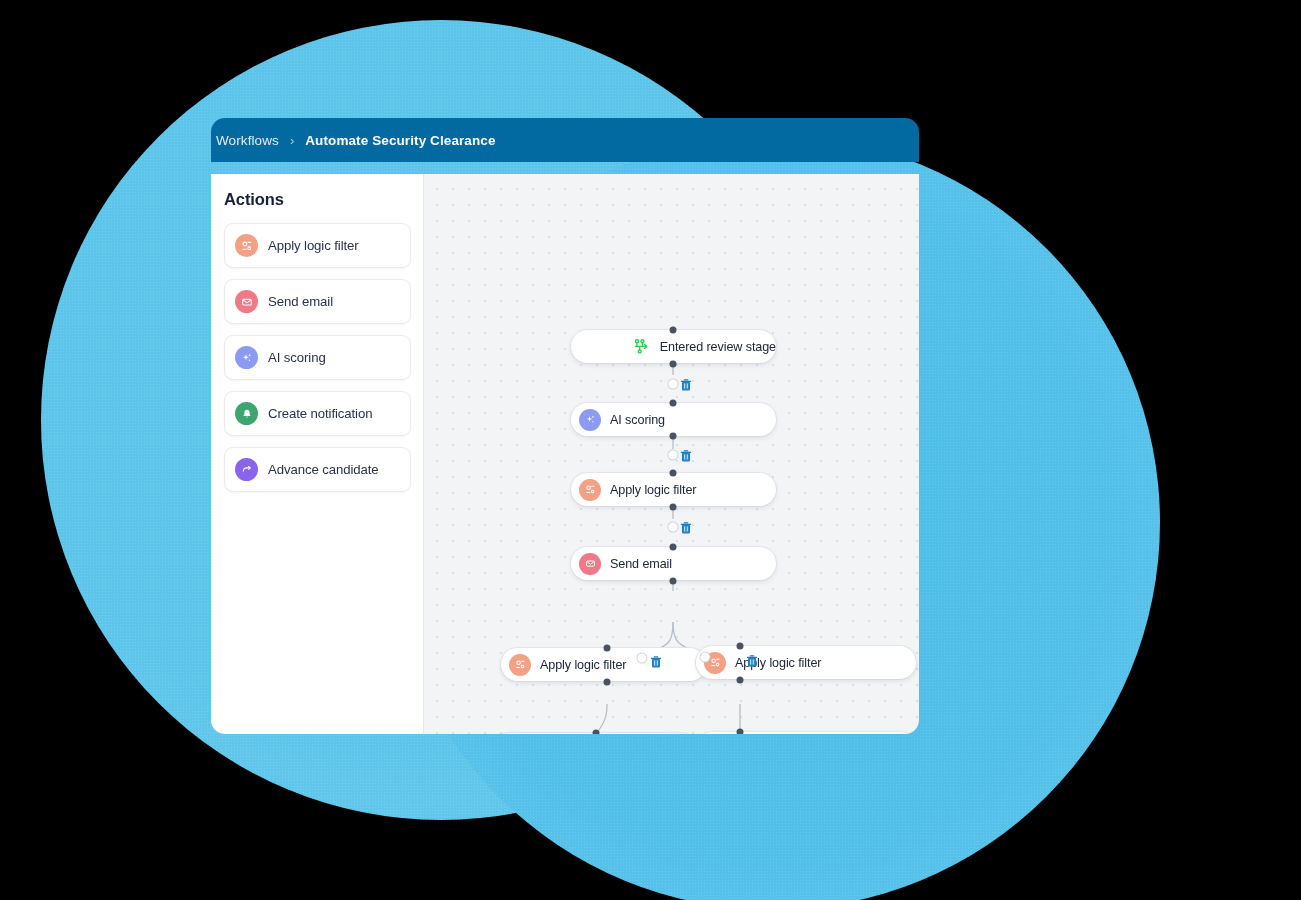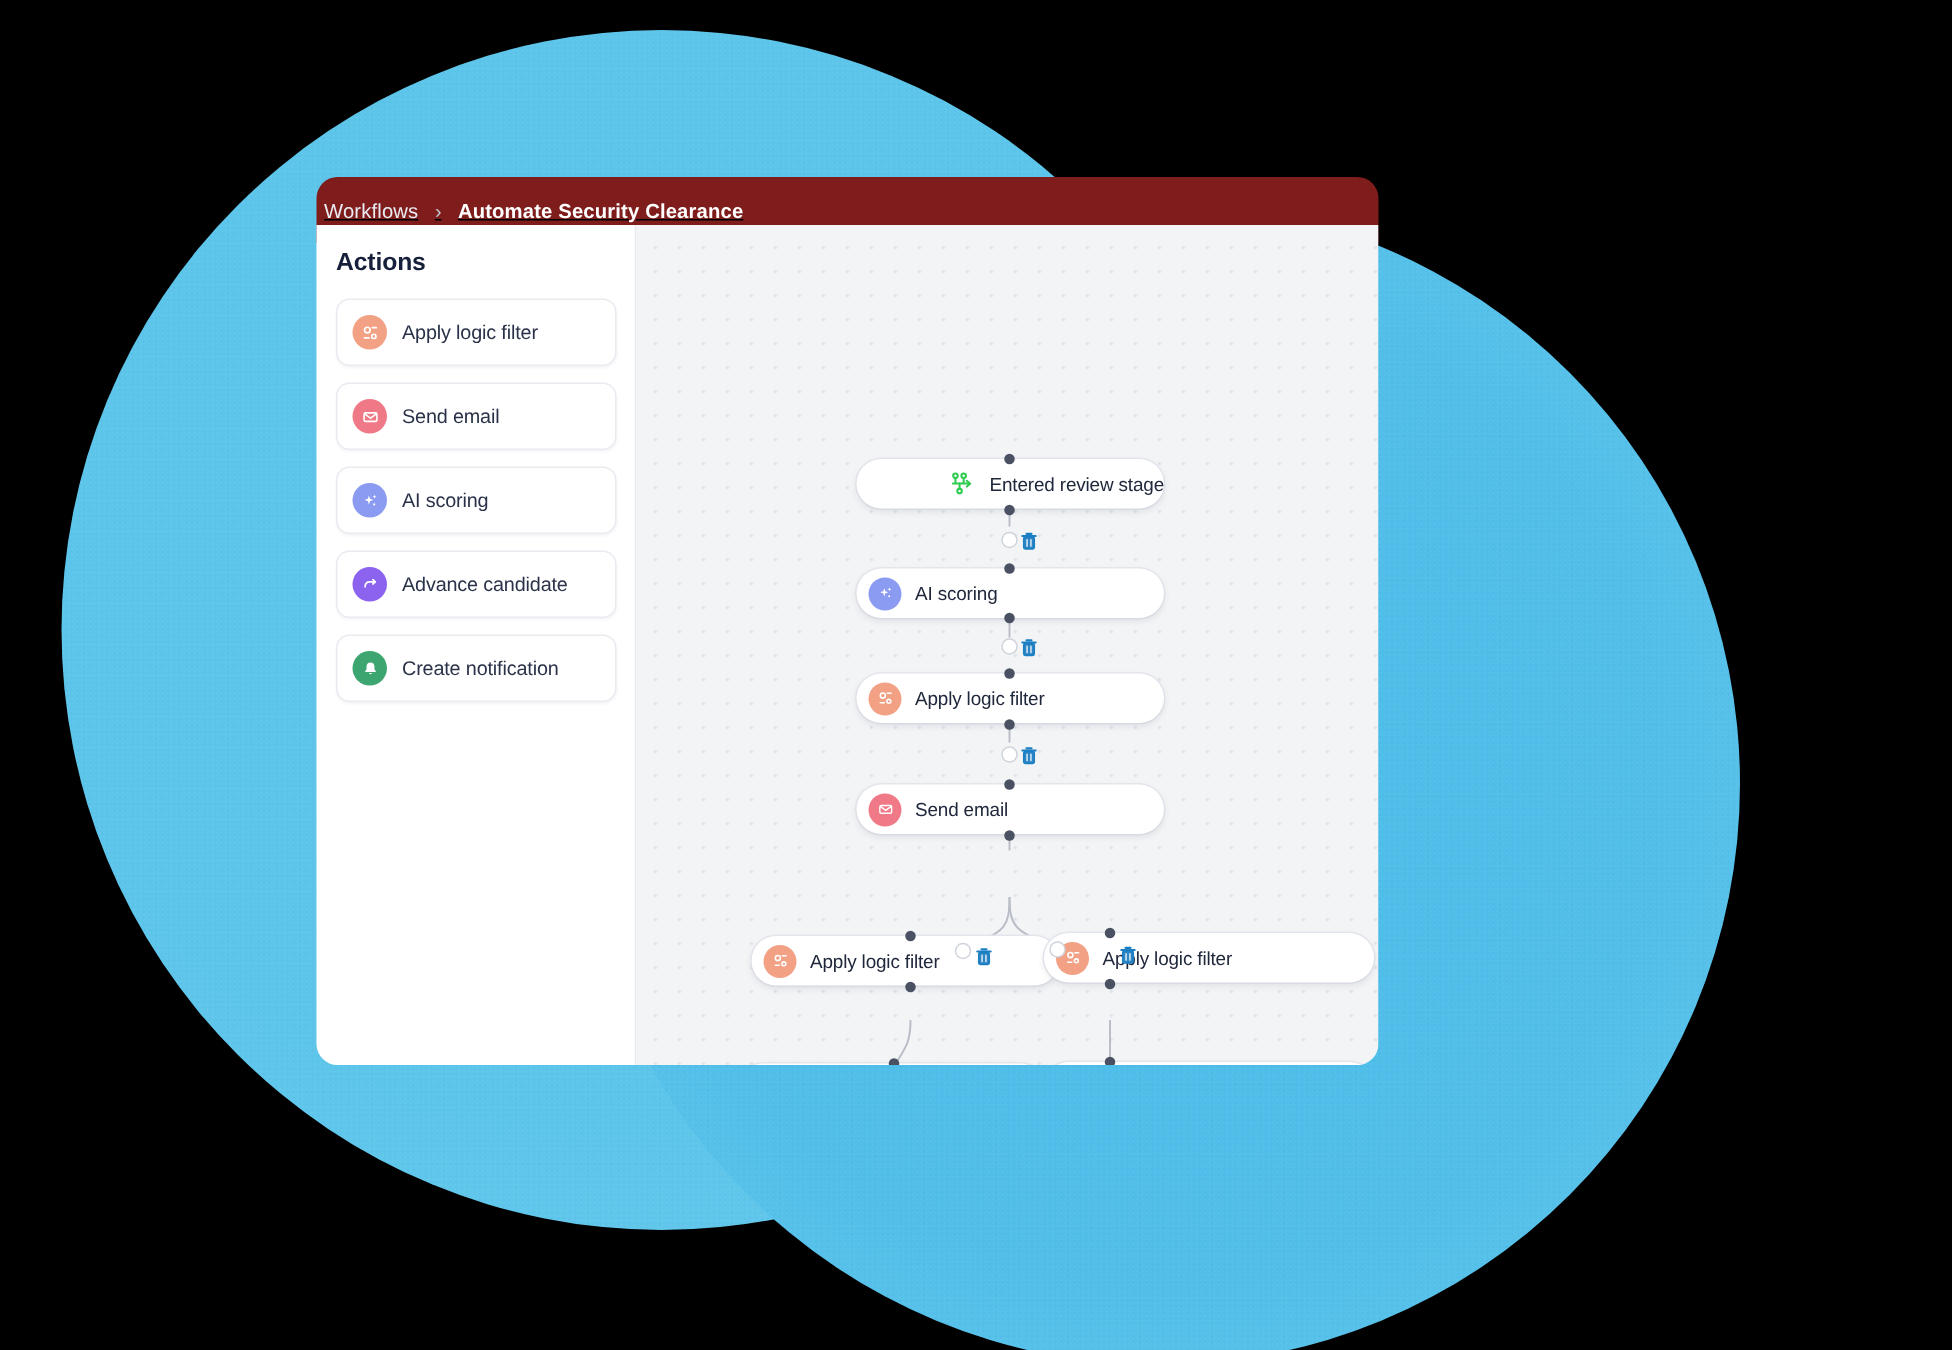--- a/index.html
+++ b/index.html
@@ -40,39 +40,38 @@
   
   #window {
     position: absolute;
     left: 211px; top: 118px;
     width: 708px; height: 604px;
     border-radius: 14px;
   }
   #titlebar {
     position: absolute; left:0; top:0;
     width: 708px; height: 44px;
-    background: #7f1d1d;
+    background: #0369a1;
     border-radius: 14px 14px 0 0;
     display: flex; align-items: center;
     padding-left: 5px;
     overflow: hidden;
-    text-decoration: underline;
   }
   .crumb {
     font-size: 13.5px; color: #e9ecf2; letter-spacing: .1px;
     white-space: nowrap;
   }
   .crumb.current { color: #ffffff; font-weight: 700; }
   .crumb-sep {
     margin: 0 11px 0 11px;
     color: #c2c9d6; font-size: 13px; line-height: 1;
   }
 
   
-  #body { position:absolute; left:0; top:32px; width:708px; height:560px;padding-left:36px; }
+  #body { position:absolute; left:0; top:56px; width:708px; height:560px;padding-left:36px; }
 
   #sidebar {
     position:absolute; left:0; top:0;
     width: 213px; height: 560px;
     background: #ffffff;
     border-radius: 0 0 0 14px;
     border-right: 1px solid #e7e9ee;
   }
   #sidebar-title {
     position:absolute; left:13px; top:16px;
@@ -198,36 +197,36 @@
               <span class="icon-circle" style="background: rgb(139, 155, 242);">
                 <svg width="12" height="12" viewBox="0 0 16 16" fill="#ffffff">
                   <path d="M6.6 3.1 L7.6 6.1 L10.6 7.1 L7.6 8.1 L6.6 11.1 L5.6 8.1 L2.6 7.1 L5.6 6.1 Z"></path>
                   <path d="M11.6 2.3 L12.1 3.7 L13.5 4.2 L12.1 4.7 L11.6 6.1 L11.1 4.7 L9.7 4.2 L11.1 3.7 Z"></path>
                   <circle cx="11.3" cy="11.0" r="0.95"></circle>
                 </svg>
               </span>
               <span class="action-label">AI scoring</span>
             </div>
             <div class="action-card">
+              <span class="icon-circle" style="background: rgb(61, 165, 111);">
+                <svg width="12" height="12" viewBox="0 0 16 16" fill="#ffffff">
+                  <path d="M8 2.2c-2.0 0-3.5 1.5-3.5 3.4v2.6L3.3 9.9c-.2.3 0 .7.4.7h8.6c.4 0 .6-.4.4-.7l-1.2-1.7V5.6C11.5 3.7 10 2.2 8 2.2z"></path>
+                  <path d="M6.6 11.6a1.45 1.45 0 0 0 2.8 0z"></path>
+                </svg>
+              </span>
+              <span class="action-label">Create notification</span>
+            </div>
+            <div class="action-card">
               <span class="icon-circle" style="background: rgb(140, 99, 238);">
                 <svg width="12" height="12" viewBox="0 0 16 16" fill="none" stroke="#ffffff" stroke-width="1.5" stroke-linecap="round" stroke-linejoin="round">
                   <path d="M3.2 9.6 C3.2 6.6 5.0 5.2 7.6 5.2 L12.0 5.2"></path>
                   <path d="M10.1 3.3 L12.3 5.2 L10.1 7.1"></path>
                 </svg>
               </span>
               <span class="action-label">Advance candidate</span>
-            </div>
-            <div class="action-card">
-              <span class="icon-circle" style="background: rgb(61, 165, 111);">
-                <svg width="12" height="12" viewBox="0 0 16 16" fill="#ffffff">
-                  <path d="M8 2.2c-2.0 0-3.5 1.5-3.5 3.4v2.6L3.3 9.9c-.2.3 0 .7.4.7h8.6c.4 0 .6-.4.4-.7l-1.2-1.7V5.6C11.5 3.7 10 2.2 8 2.2z"></path>
-                  <path d="M6.6 11.6a1.45 1.45 0 0 0 2.8 0z"></path>
-                </svg>
-              </span>
-              <span class="action-label">Create notification</span>
             </div>
           </div>
       </div>
 
       <div id="canvas">
 
         <svg id="edges" viewBox="0 0 495 560">
           <g fill="none" stroke="#b9bdc7" stroke-width="1.3">
             <path d="M249,172 L249,201"></path>
             <path d="M249,232 L249,245"></path>

